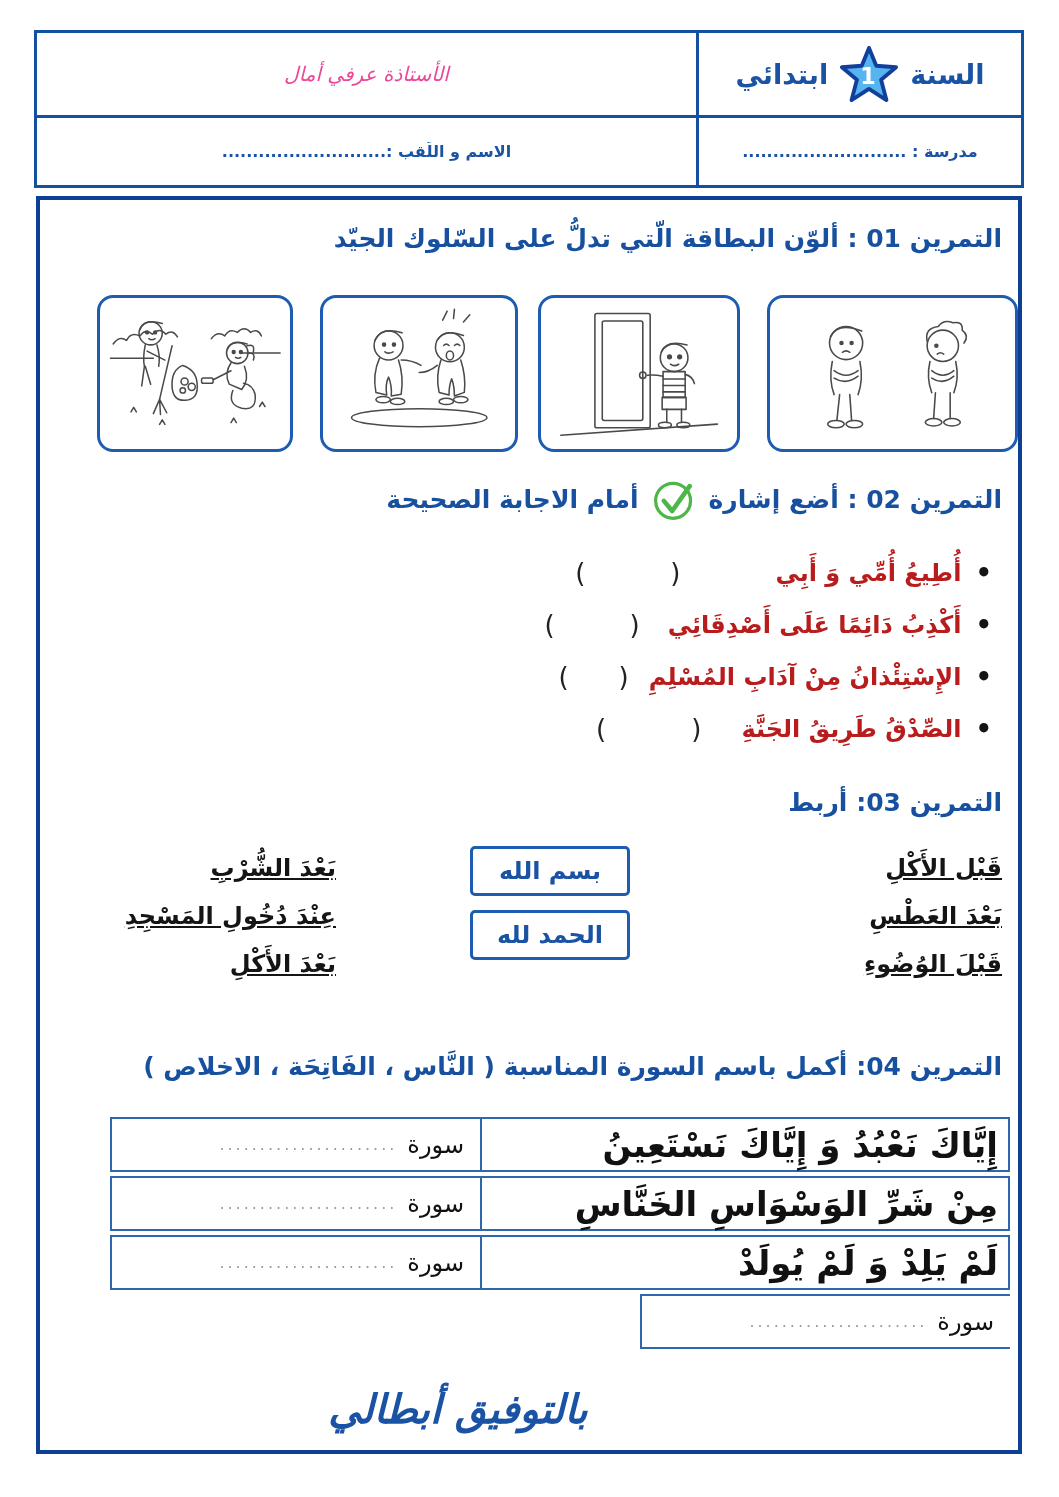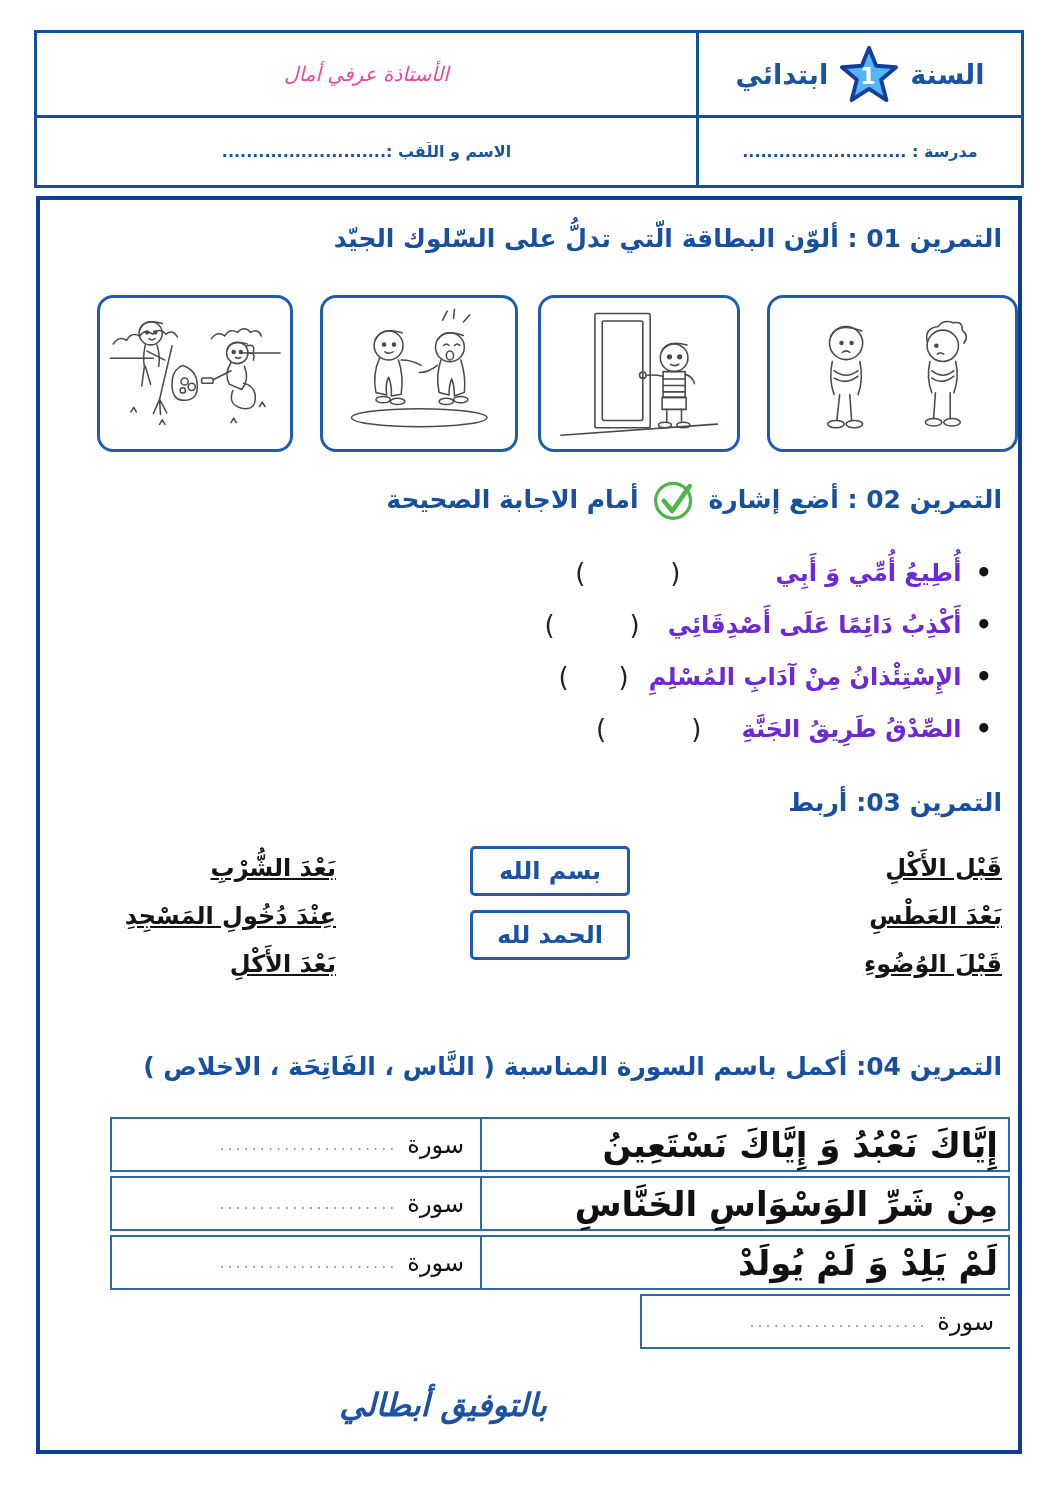--- a/index.html
+++ b/index.html
@@ -50,21 +50,21 @@
   .card-1 { left:97px;  width:196px; }
   .card-2 { left:320px; width:198px; }
   .card-3 { left:538px; width:202px; }
   .card-4 { left:767px; width:251px; }
   .sketch { stroke:#4a4a4a; stroke-width:1.7; fill:none; stroke-linecap:round; stroke-linejoin:round; }
 
   
   .b-list { position:absolute; top:548px; right:67px; }
   .b-item { display:flex; align-items:center; height:50px; margin-bottom:2px; font-weight:bold; }
   .bullet { font-size:26px; margin-left:14px; color:#151515; }
-  .b-text { font-size:24px; color:#6d28d9; }
+  .b-text { font-size:24px; color:#b91c1c; }
   .paren-group { direction:ltr; font-size:26px; color:#222; font-weight:normal; display:inline-flex; align-items:center; }
   .blank { display:inline-block; }
   .g-1 .paren-group { margin-right:95px; } .g-1 .blank { width:85px; }
   .g-2 .paren-group { margin-right:28px; } .g-2 .blank { width:75px; }
   .g-3 .paren-group { margin-right:20px; } .g-3 .blank { width:50px; }
   .g-4 .paren-group { margin-right:40px; } .g-4 .blank { width:85px; }
 
   
   .match-col { position:absolute; top:846px; font-size:24px; font-weight:bold; color:#151515;text-decoration:underline; }
   .match-col .m-item { height:48px; line-height:44px; white-space:nowrap; }
@@ -89,22 +89,22 @@
   }
   .s-answer {
     width:370px; border:2.5px solid #2e67ac; border-right:none;
     display:flex; align-items:center; padding-right:16px;
     font-size:24px; color:#111;
   }
   .s-answer .dots { color:#9b9b9b; font-size:16px; letter-spacing:3px; margin-right:10px; overflow:hidden; white-space:nowrap; max-width:250px; }
 
   
   .footer {
-    position:absolute; top:1386px; left:33px; width:820px;
-    text-align:center; color:#1a53a4; font-size:32px; font-weight:bold; font-style:italic; letter-spacing:1px;
+    position:absolute; top:1386px; left:48px; width:820px;
+    text-align:center; color:#1a53a4; font-size:40px; font-weight:bold; font-style:italic; letter-spacing:1px;
   }
 </style>
 </head>
 <body>
 
 <div class="page">
 
   <div class="header">
 
     <div class="hcell h-grade">

